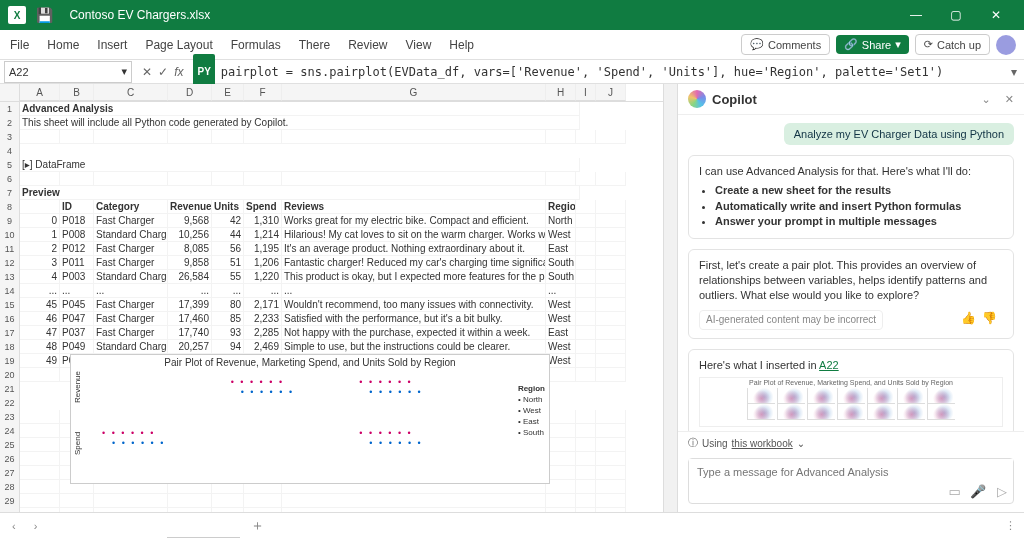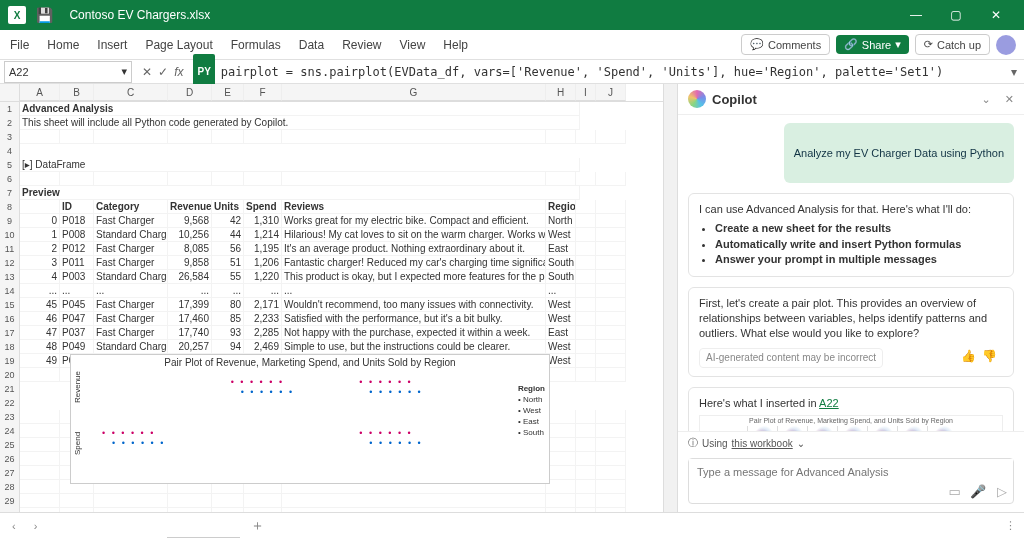--- a/index.html
+++ b/index.html
@@ -62,21 +62,21 @@
 .sheettab { padding:3px 10px; border:1px solid transparent; border-bottom:none; color:#555;margin-top:40px; }
 .sheettab.active { border:1px solid #ccc; border-bottom:1px solid #fff; background:#fff; font-weight:600; position:relative; top:1px; }
 .navarrow { color:#888; padding:0 4px; }
 
 
 .copilot { width:346px; display:flex; flex-direction:column; background:#fff; }
 .cop-hdr { display:flex; align-items:center; padding:6px 10px; gap:6px; border-bottom:1px solid #eee; }
 .cop-logo { width:18px; height:18px; border-radius:50%; background: conic-gradient(#e26ab0,#7a8be8,#55c1e8,#8bd680,#f0c36b,#e26ab0); }
 .cop-title { font-size:13px; font-weight:600; flex:1; }
 .cop-body { flex:1; overflow:auto; padding:8px 10px; display:flex; flex-direction:column; gap:10px; }
-.userbubble { align-self:flex-end; background:#d9efe1; color:#134; border-radius:6px; padding:24px 10px; font-size:11px; max-width:260px; }
+.userbubble { align-self:flex-end; background:#d9efe1; color:#134; border-radius:6px; padding:5px 10px; font-size:11px; max-width:260px; }
 .aibox { border:1px solid #e3e3e3; border-radius:6px; padding:8px 10px; font-size:11px; line-height:1.4; }
 .aibox ul { margin:4px 0 0 16px;font-weight:bold; }
 .disclaimer { font-size:10px; color:#888; border:1px solid #eee; border-radius:4px; padding:2px 6px; display:inline-block; }
 .thumbicons { float:right; color:#aaa; font-size:12px; letter-spacing:6px; }
 .insertcell { color:#107c41; text-decoration:underline; }
 .miniplot { height:50px; margin-top:4px; background:#fff; border:1px solid #eee; display:flex; flex-direction:column; align-items:center; }
 .miniplot .mtitle { font-size:7px; color:#666; }
 .miniplot .mrow { display:flex; gap:2px; }
 .miniplot .mc { width:28px; height:16px; border-bottom:1px solid #ddd; border-left:1px solid #ddd; background:radial-gradient(circle at 50% 70%, #d97da8aa 0%, transparent 50%), radial-gradient(circle at 60% 60%, #7da8d9aa 0%, transparent 50%); }
 .cop-status { font-size:10px; color:#555; padding:4px 10px; border-top:1px solid #eee; display:flex; align-items:center; gap:4px; }
@@ -96,21 +96,21 @@
   <div class="winbtn">▢</div>
   <div class="winbtn">✕</div>
 </div>
 
 <div class="ribbon">
   <div class="tab">File</div>
   <div class="tab">Home</div>
   <div class="tab">Insert</div>
   <div class="tab">Page Layout</div>
   <div class="tab">Formulas</div>
-  <div class="tab">Data</div>
+  <div class="tab">There</div>
   <div class="tab">Review</div>
   <div class="tab">View</div>
   <div class="tab">Help</div>
   <div class="right">
     <div class="pillbtn">💬 <span>Comments</span></div>
     <div class="pillbtn sharebtn">🔗 <span>Share</span> ▾</div>
     <div class="pillbtn">⟳ <span>Catch up</span></div>
     <div class="persona"></div>
   </div>
 </div>

